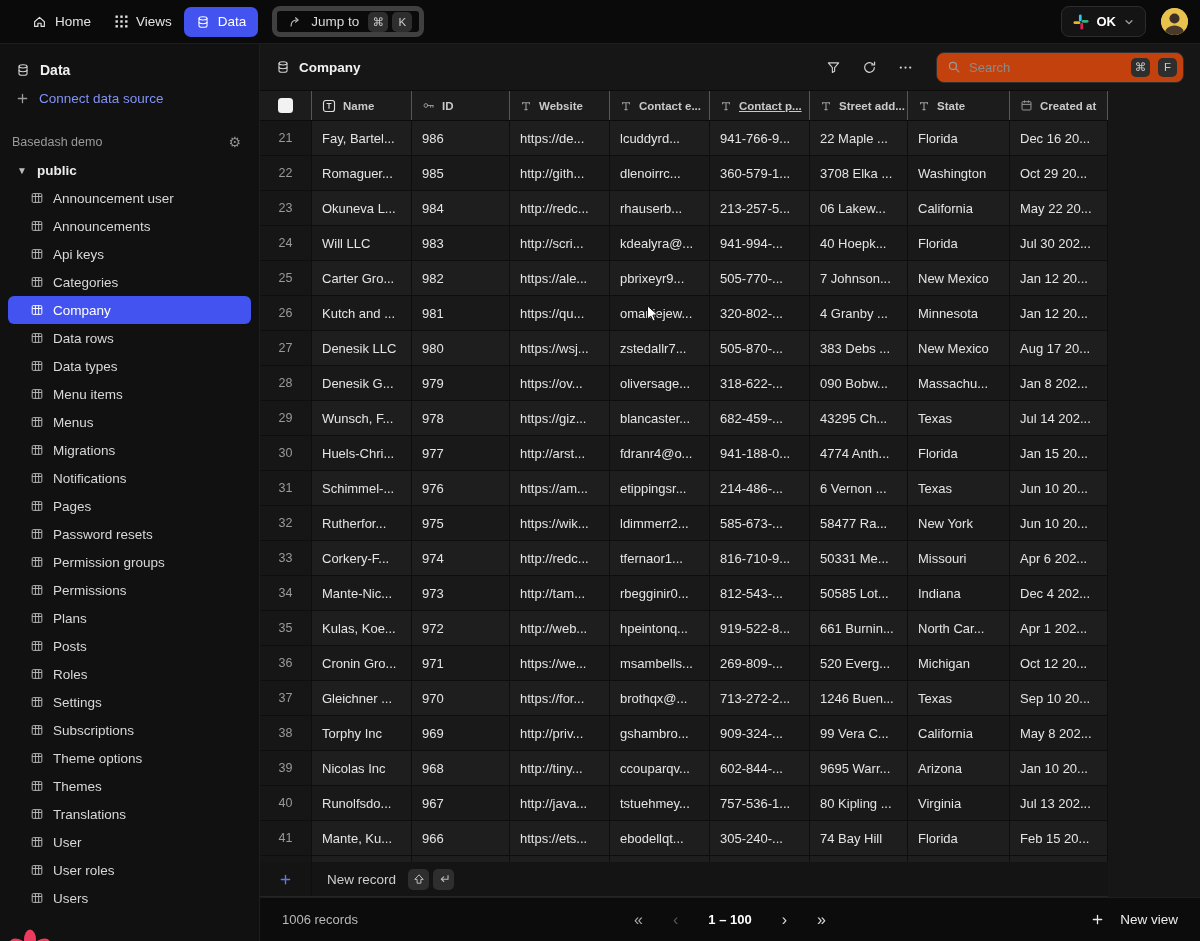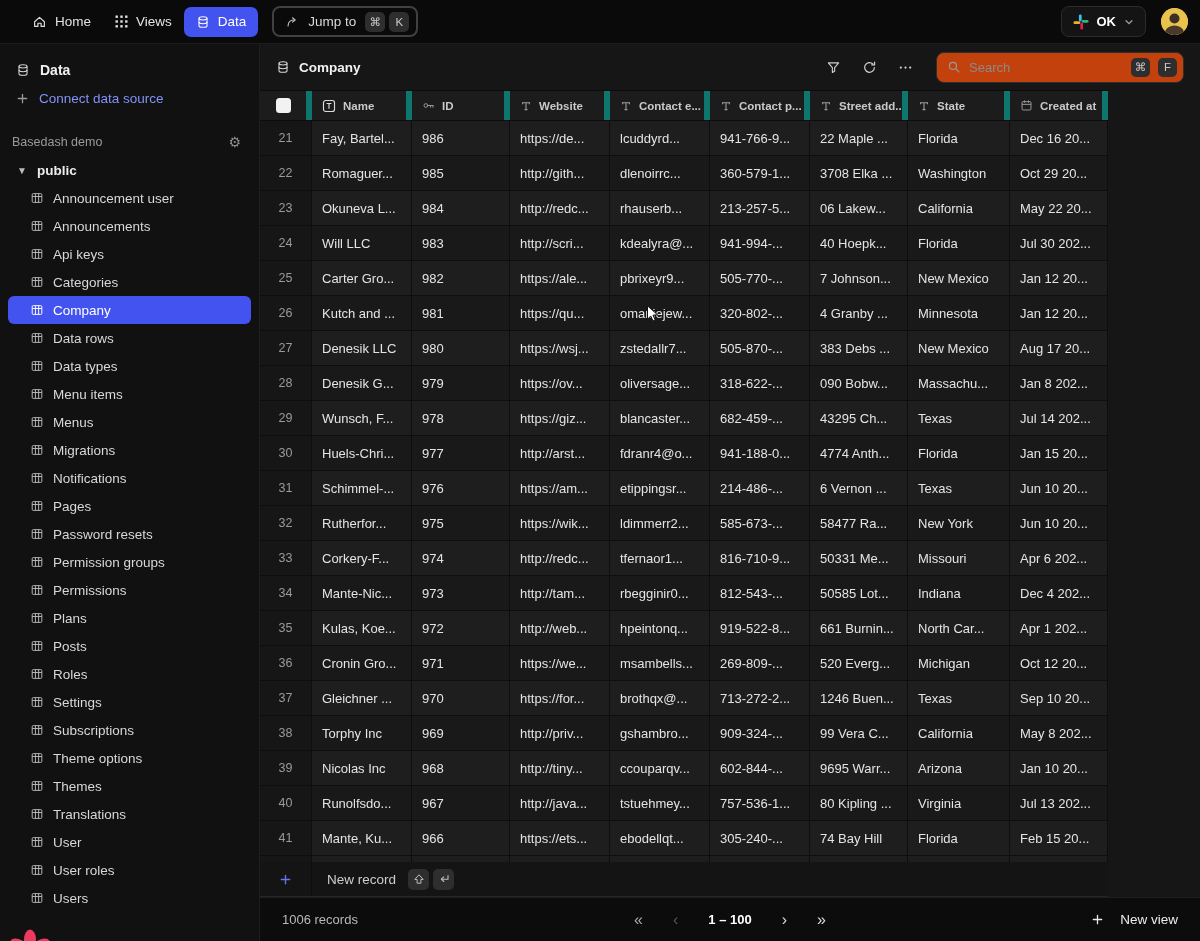--- a/index.html
+++ b/index.html
@@ -7,21 +7,21 @@
     font-family:"Liberation Sans", sans-serif; -webkit-font-smoothing:antialiased; }
   svg { display:block; }
 
   
   .topbar { height:44px; display:flex; align-items:center; padding:0 12px 0 20px;
     background:#0a0a0a; border-bottom:1px solid #1d1d1d; }
   .nav-item { display:flex; align-items:center; gap:8px; height:30px; padding:0 12px;
     border-radius:7px; color:#e3e3e3; font-size:13.5px; cursor:default; }
   .nav-item.active { background:#4353f0; color:#fff; }
   .jumpto { margin-left:14px; display:flex; align-items:center; gap:9px; height:31px;
-    border:2px solid #404040; border-radius:8px; padding:0 7px 0 11px; color:#d9d9d9; font-size:13.5px; }
+    border:5px solid #404040; border-radius:8px; padding:0 7px 0 11px; color:#d9d9d9; font-size:13.5px; }
   .keycap { background:#2e2e2e; border-radius:5px; min-width:20px; height:20px;
     display:flex; align-items:center; justify-content:center; font-size:11.5px; color:#c9c9c9; padding:0 4px; }
   .tb-spacer { flex:1; }
   .workspace-btn { display:flex; align-items:center; gap:8px; height:31px; padding:0 11px;
     border:1px solid #2c2c2c; border-radius:8px; background:#141414; color:#fff; font-weight:700; font-size:13px; }
   .avatar { width:27px; height:27px; border-radius:50%; margin-left:15px; overflow:hidden;
     background:#e9c14d; position:relative; flex-shrink:0; }
 
   
   .app { display:flex; height:897px; }
@@ -52,21 +52,21 @@
   .searchbox input { flex:1; min-width:0; background:transparent; border:none; outline:none;
     color:#e0e0e0; font-size:13px; font-family:inherit; }
   .searchbox input::placeholder { color:#8b8b8b; }
   .searchbox .keycap { width:19px; min-width:19px; height:19px; }
 
   
   .grid { width:848px; }
   .grid-head { display:flex; height:31px; background:#1c1c1c;
     border-top:1px solid #0c0c0c; border-bottom:1px solid #0c0c0c; }
   .hcell { display:flex; align-items:center; gap:7px; padding-left:10px;
-    font-size:11.5px; font-weight:600; color:#c9c9c9; border-right:6px solid #0f766e; overflow:hidden; white-space:nowrap; }
+    font-size:11.5px; font-weight:600; color:#c9c9c9; border-right:1px solid #0f766e; overflow:hidden; white-space:nowrap; }
   .hcell.check { justify-content:center; padding:0; }
   .hicon { color:#9a9a9a; flex-shrink:0; }
   .hicon.bright { color:#dcdcdc; }
   .checkbox { width:15px; height:15px; background:#f2f2f2; border-radius:3.5px; }
   .trow { display:flex; height:35px; }
   .cell { display:flex; align-items:center; padding:0 8px 0 10px; font-size:13px; color:#e4e4e4;
     white-space:nowrap; overflow:hidden; border-right:1px solid #0e0e0e; border-bottom:1px solid #0e0e0e; }
   .trow:nth-child(odd) .cell { background:#1e1e1e; }
   .trow:nth-child(even) .cell { background:#191919; }
   .cell.numcell { justify-content:center; padding:0; background:#161616 !important;
@@ -541,21 +541,21 @@
           </div>
           <div class="hcell" style="width: 100px;">
             <span class="hicon">
               <svg width="12" height="12" viewBox="0 0 14 14" fill="none" stroke="currentColor" stroke-width="1.3" stroke-linecap="round">
                 <path d="M3 3.2h8M7 3.2V11.2"></path>
                 <path d="M3 3.2v1.3M11 3.2v1.3M5.7 11.2h2.6"></path>
               </svg>
             </span>
             <span>Contact e...</span>
           </div>
-          <div class="hcell" style="width: 100px;">
+          <div class="hcell" style="width: 100px; text-decoration: underline;">
             <span class="hicon">
               <svg width="12" height="12" viewBox="0 0 14 14" fill="none" stroke="currentColor" stroke-width="1.3" stroke-linecap="round">
                 <path d="M3 3.2h8M7 3.2V11.2"></path>
                 <path d="M3 3.2v1.3M11 3.2v1.3M5.7 11.2h2.6"></path>
               </svg>
             </span>
             <span>Contact p...</span>
           </div>
           <div class="hcell" style="width: 98px;">
             <span class="hicon">

